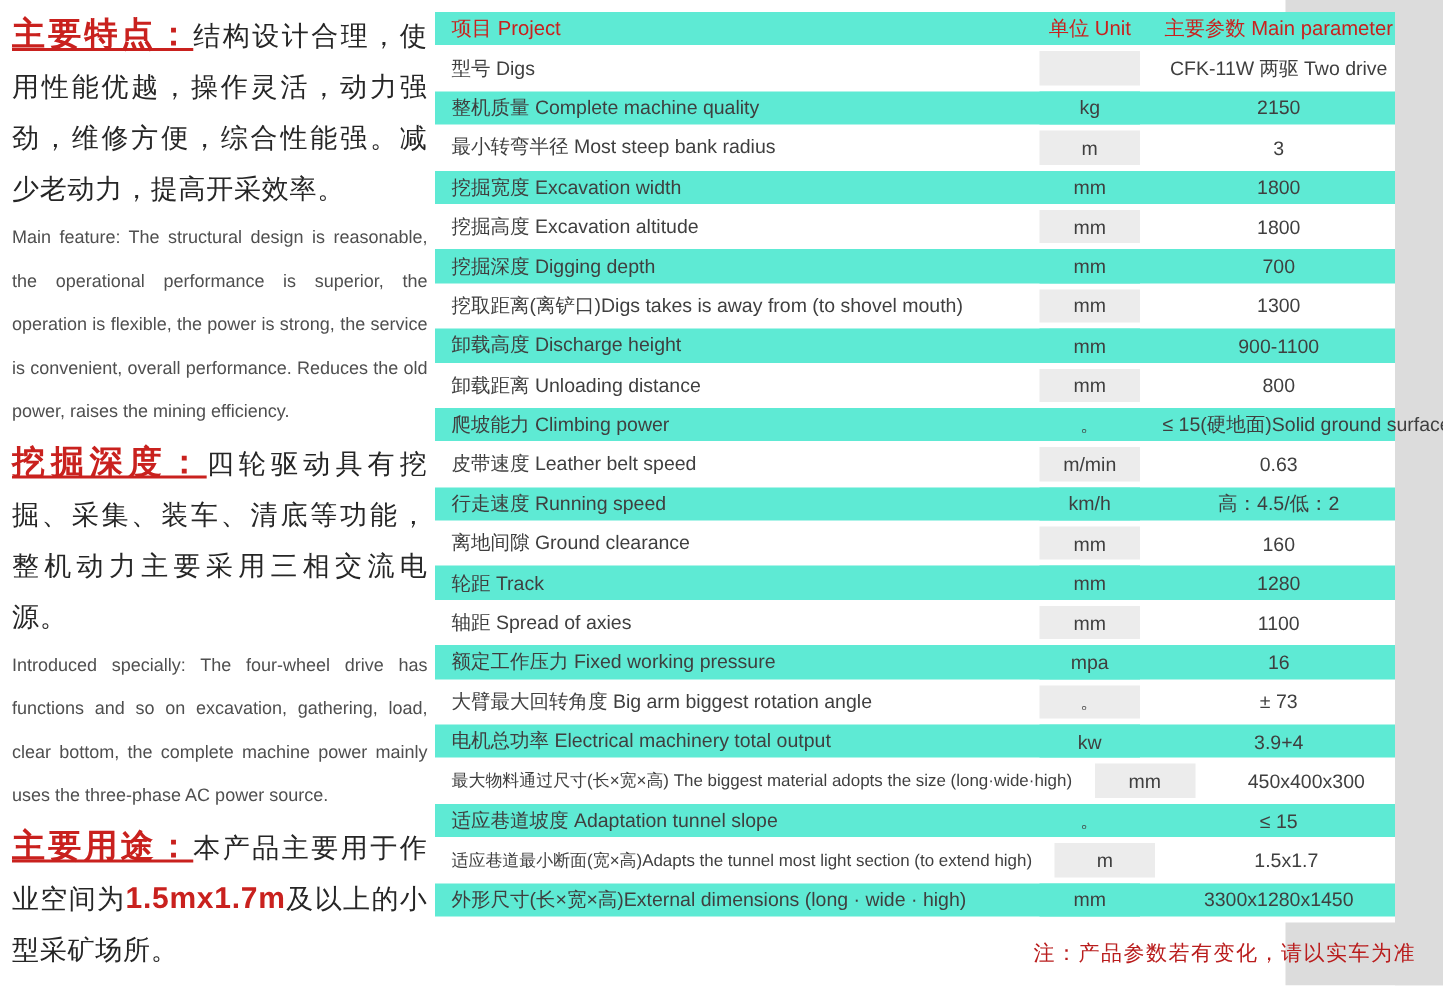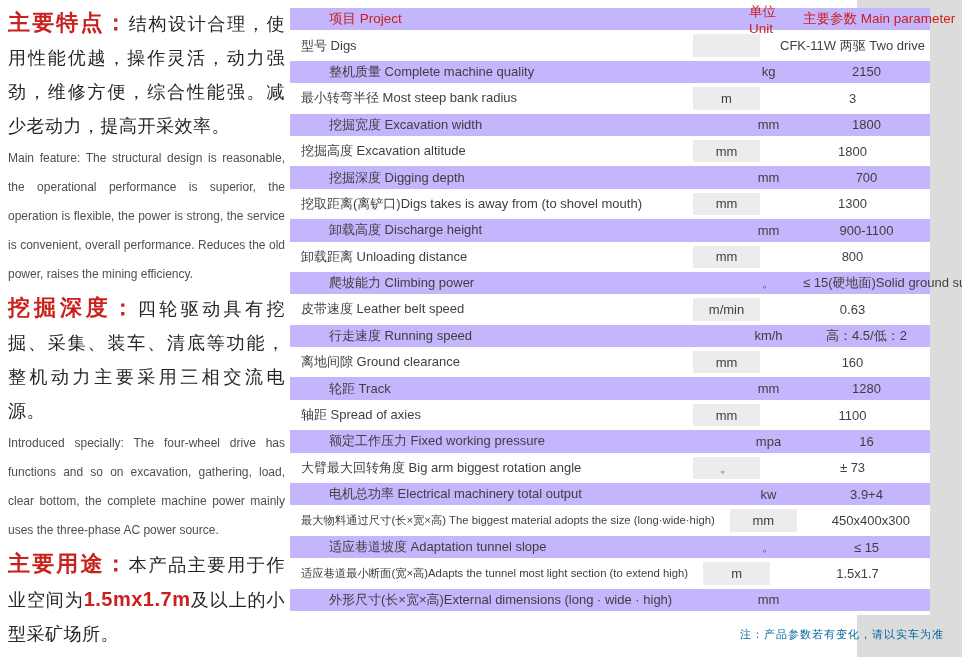--- a/index.html
+++ b/index.html
@@ -18,21 +18,21 @@
   .page-band-bottomright { position:absolute; left:857px; top:615px; width:105px; height:42px; background:#dcdcdc; }
 
   
   .left-panel { position:absolute; left:8px; top:6px; width:277px; }
   .sec { margin-bottom:2px; }
   .sec .zh {
     font-size:18px; line-height:34px; color:#262626;
     text-align:justify; letter-spacing:0.5px;
   }
   .sec .zh .h {
-    color:#c9211e; font-weight:bold; font-size:22px; letter-spacing:1px;
+    color:#c9211e; font-weight:bold; font-size:22px; letter-spacing:1px;text-decoration:underline;
   }
   .sec .en {
     font-size:12px; line-height:29px; color:#4f4f4f; text-align:justify;
     margin-top:1px;
   }
   .red-b-zh { color:#c9211e; font-weight:bold; font-size:20px; }
 
   
   .spec-table { position:absolute; left:290px; top:8px; width:640px; }
   .t-row { display:flex; height:22.4px; margin-bottom:4px; }
@@ -43,31 +43,31 @@
   .g1 { flex:0 0 15px; }
   .c-unit {
     flex:0 0 67px; display:flex; align-items:center; justify-content:center;
     font-size:13px; color:#3f3f3f; background:#ececec;
   }
   .g2 { flex:0 0 15px; }
   .c-param {
     flex:1 1 auto; display:flex; align-items:center; justify-content:center;
     font-size:13px; color:#3f3f3f; white-space:nowrap; overflow:visible;text-align:center;
   }
-  .t-row.gray, .t-row.gray .c-unit { background:#c4b5fd;padding-left:28px; }
+  .t-row.gray, .t-row.gray .c-unit { background:#5eead4; }
   .t-row.header .c-proj, .t-row.header .c-unit, .t-row.header .c-param {
     color:#c9211e; font-size:13.5px;
   }
   .t-row.small .c-proj { font-size:11.3px; }
   .t-row.msmall .c-proj { font-size:13px; }
 
   
   .footnote {
     position:absolute; top:627px; right:18px;
-    font-size:11px; color:#0369a1; letter-spacing:1px;
+    font-size:14px; color:#b91c1c; letter-spacing:1px;
   }
 </style>
 </head>
 <body>
 
 <div class="page-band-right"></div>
 <div class="page-band-topright"></div>
 <div class="page-band-bottomright"></div>
 
 <div class="left-panel">
@@ -265,17 +265,18 @@
     <div class="c-unit">m</div>
       <div class="g2"></div>
     <div class="c-param">1.5x1.7</div>
   </div>
 
   <div class="t-row gray msmall">
     <div class="c-proj">外形尺寸(长×宽×高)External dimensions (long · wide · high)</div>
       <div class="g1"></div>
     <div class="c-unit">mm</div>
       <div class="g2"></div>
+    <div class="c-param">3300x1280x1450</div>
   </div>
 
 </div>
 
 <div class="footnote">注：产品参数若有变化，请以实车为准</div>
 
 </body></html>

